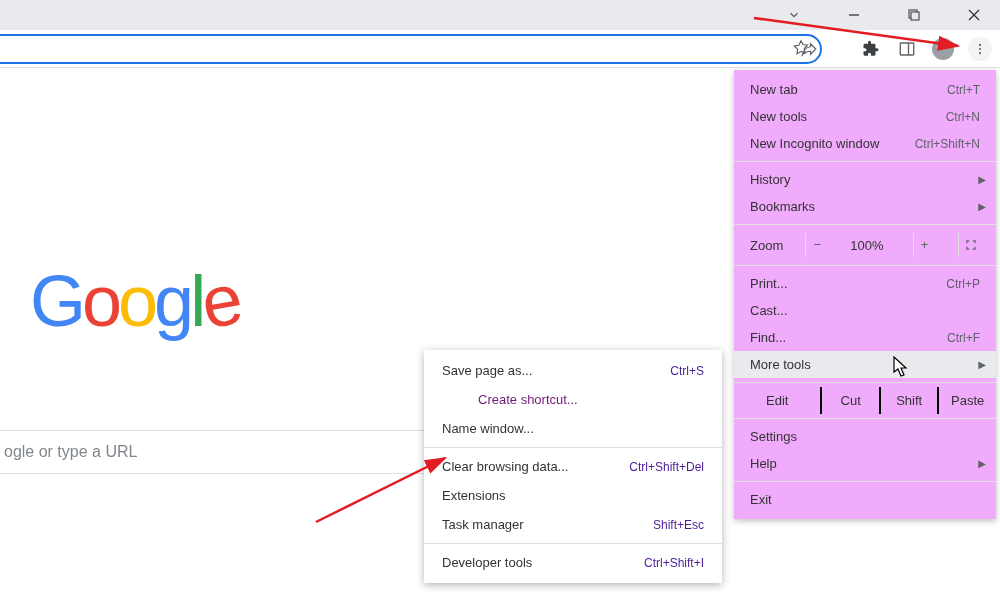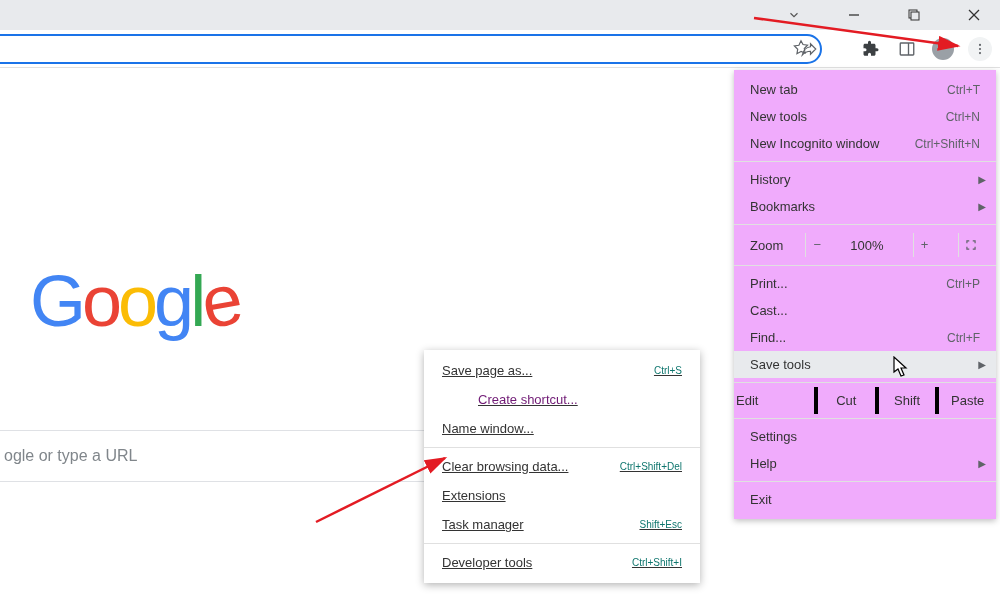--- a/index.html
+++ b/index.html
@@ -15,48 +15,48 @@
   .omnibox { flex: 1; height: 30px; border: 2px solid #1a73e8; border-radius: 0 15px 15px 0; margin-right: 4px; margin-left: -2px; position: relative; }
   .toolbar .icon { width: 22px; height: 22px; display: flex; align-items: center; justify-content: center; color: #5f6368; }
   .avatar { width: 22px; height: 22px; border-radius: 50%; background: #9aa0a6; }
   .more-btn { width: 24px; height: 24px; border-radius: 50%; background: #f1f3f4; display: flex; align-items: center; justify-content: center; color: #5f6368; }
   
   
   .star-edge { position: absolute; right: 10px; top: 50%; transform: translateY(-50%); color: #5f6368; }
   .google-logo { position: absolute; left: 30px; top: 260px; font-size: 72px; font-family: Arial, sans-serif; font-weight: 400; letter-spacing: -4px; }
   .g1 { color:#4285F4;} .o1{color:#EA4335;} .o2{color:#FBBC05;} .g2{color:#4285F4;} .l{color:#34A853;} .e{color:#EA4335; display:inline-block; transform:rotate(-10deg);}
   
-  .searchbox { position: absolute; left: 0; top: 430px; width: 450px; height: 52px; border: 1px solid #dfe1e5; border-left: none; border-radius: 0 22px 22px 0; display: flex; align-items: center; padding-left: 4px; color: #80868b; font-size: 16px; }
+  .searchbox { position: absolute; left: 0; top: 430px; width: 450px; height: 44px; border: 1px solid #dfe1e5; border-left: none; border-radius: 0 22px 22px 0; display: flex; align-items: center; padding-left: 4px; color: #80868b; font-size: 16px; }
   
   
   .menu { position: absolute; right: 4px; top: 70px; width: 262px; background: #f0abfc; box-shadow: 0 2px 6px rgba(0,0,0,.25); padding: 6px 0; font-size: 13px; color: #333; }
   .menu .item { padding: 6px 16px; display: flex; justify-content: space-between; align-items: center; cursor: default; position: relative; }
   .menu .item .shortcut { color: #5f6368; font-size: 12px; }
   .menu .item.highlight { background: #e8eaed; }
   .menu hr { border: none; border-top: 1px solid #e0e0e0; margin: 4px 0; }
   .menu .arrow-r { position: absolute; right: 10px; font-size: 10px; color: #5f6368; }
   
   
   .zoomrow { display: flex; align-items: center; padding: 4px 12px 4px 16px; gap: 22px; }
   .zoomrow .lbl { flex: 1; }
   .zoomrow .ctl { width: 26px; text-align: center; color: #5f6368; border-left: 1px solid #e0e0e0; height: 24px; line-height: 24px; }
   .zoomrow .pct { width: 46px; text-align: left; }
   .zoomrow .fs { width: 30px; text-align: center; border-left: 1px solid #e0e0e0; height: 24px; display:flex; align-items:center; justify-content:center;}
   
   
   .editrow { display: flex; align-items:center; padding: 0; }
-  .editrow .lbl { padding: 6px 2px; flex: 0 0 80px; }
-  .editrow .cell { flex:1; text-align:center; border-left: 4px solid #000000; padding: 6px 0;}
-  
-  
-  .submenu { position: absolute; left: 424px; top: 350px; width: 276px; background: #fff; box-shadow: 0 2px 8px rgba(0,0,0,.3); padding: 6px 0; font-size: 13px; color: #333; text-decoration: underline; }
+  .editrow .lbl { padding: 6px 32px; flex: 0 0 80px; }
+  .editrow .cell { flex:1; text-align:center; border-left: 2px solid #000000; padding: 6px 0;}
+  
+  
+  .submenu { position: absolute; left: 424px; top: 350px; width: 298px; background: #fff; box-shadow: 0 2px 8px rgba(0,0,0,.3); padding: 6px 0; font-size: 13px; color: #333; }
   .submenu .item { padding: 7px 18px; display: flex; justify-content: space-between; align-items: center; }
   .submenu .item.disabled { color: #701a75; margin-left: 36px; }
   .submenu hr { border: none; border-top: 1px solid #e0e0e0; margin: 4px 0; }
-  .submenu .shortcut { color: #0f766e; font-size: 10px; }
+  .submenu .shortcut { color: #4c1d95; font-size: 12px; }
   
   
   .cursor { position: absolute; left: 893px; top: 356px; pointer-events: none; z-index: 50; }
 </style>
 </head>
 <body>
 
 <div class="titlebar">
   <div class="winbtn">
       <svg viewBox="0 0 24 24">
@@ -164,21 +164,21 @@
       <span class="shortcut">Ctrl+P</span>
     </div>
   <div class="item">
       <span>Cast...</span>
     </div>
   <div class="item">
       <span>Find...</span>
       <span class="shortcut">Ctrl+F</span>
     </div>
   <div class="item highlight">
-      <span>Save tools</span>
+      <span>More tools</span>
       <span class="arrow-r">▶</span>
     </div>
   <hr>
   <div class="editrow">
     <span class="lbl">Edit</span>
     <span class="cell">Cut</span>
     <span class="cell">Shift</span>
     <span class="cell">Paste</span>
   </div>
   <hr>

